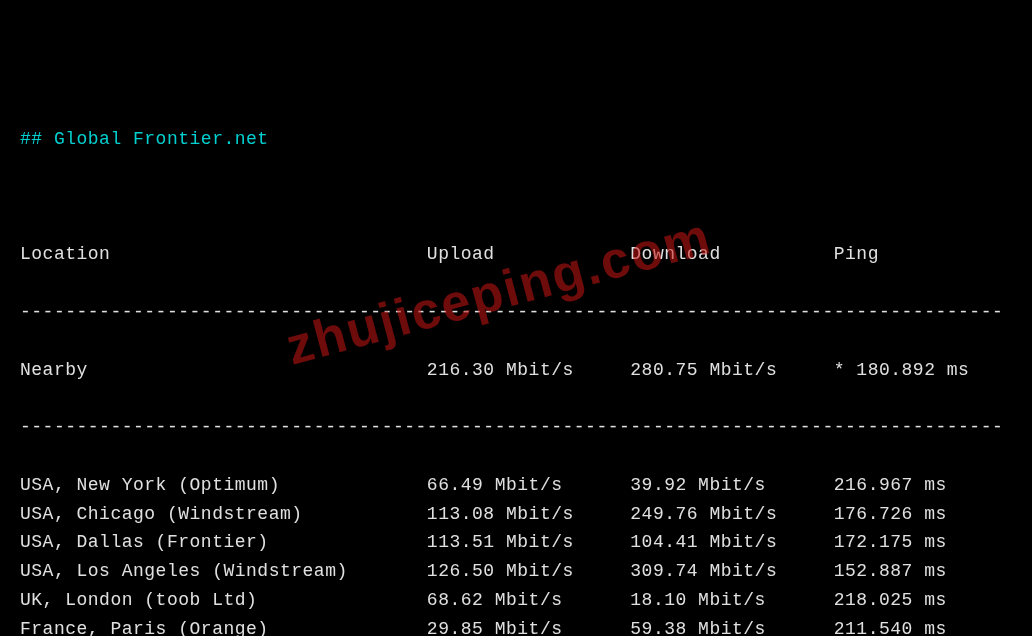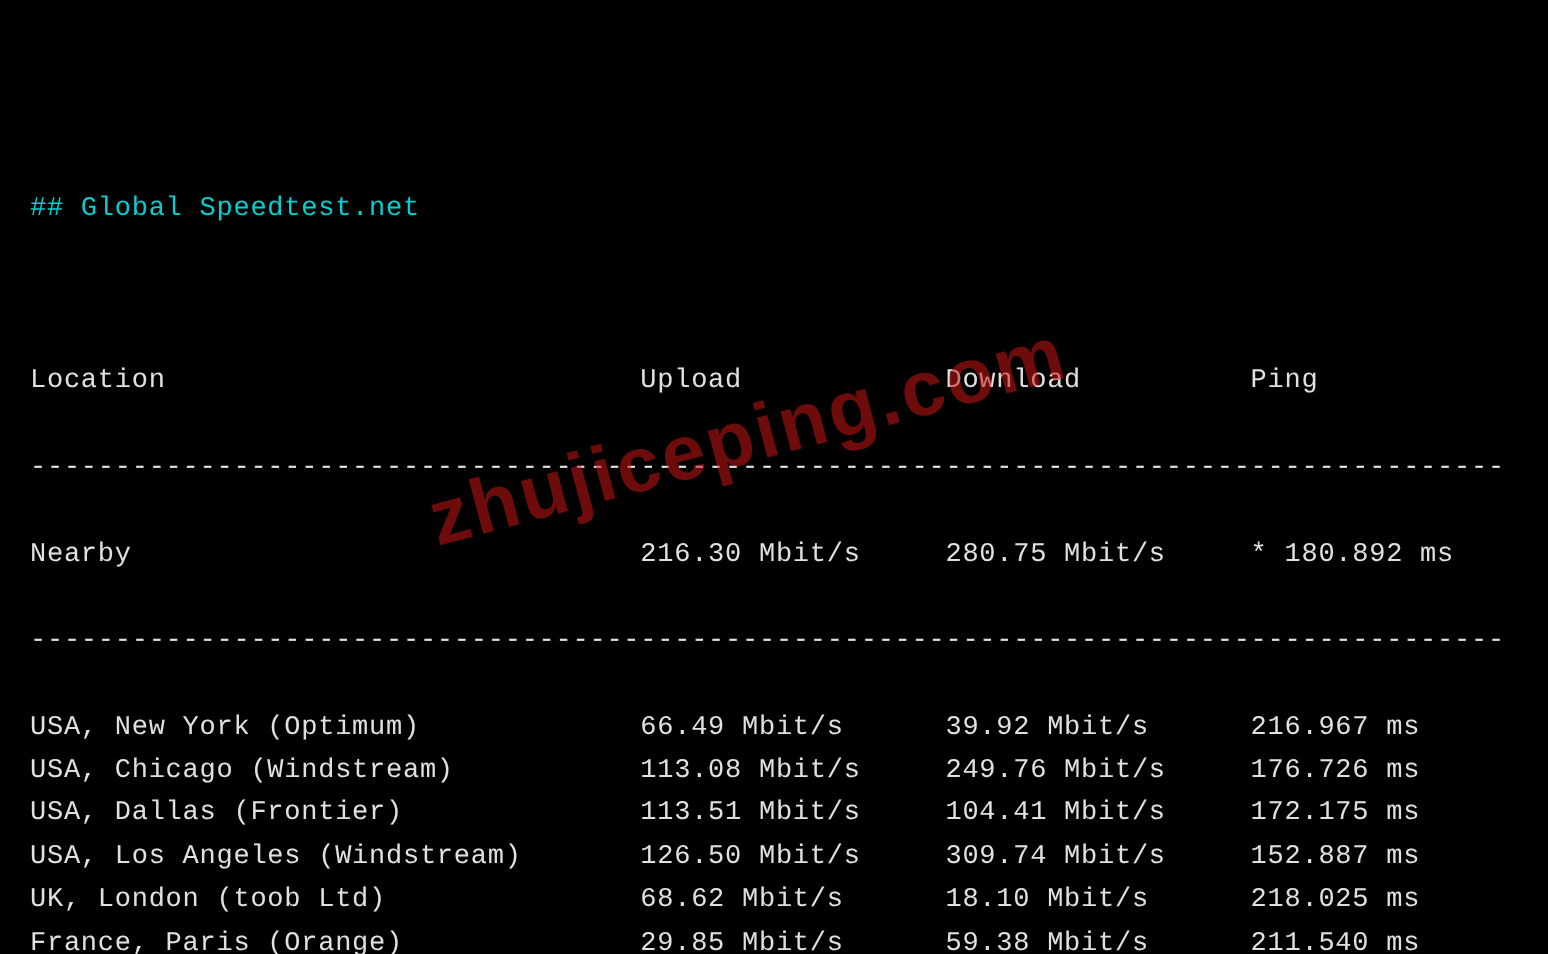--- a/index.html
+++ b/index.html
@@ -35,21 +35,21 @@
       pointer-events: none;
       font-family: Arial, sans-serif;
       letter-spacing: 2px;
     }
   </style>
 </head>
 <body>
 
 
 
-<span class="terminal-line title">## Global Speedtest.net</span>
+<span class="terminal-line title">## Global Frontier.net</span>
 <span class="terminal-line"> </span>
 <span class="terminal-line" id="header-row">Location                            Upload            Download          Ping</span>
 <span class="terminal-line">---------------------------------------------------------------------------------------</span>
 <span class="terminal-line" id="nearby-row">Nearby                              216.30 Mbit/s     280.75 Mbit/s     * 180.892 ms</span>
 <span class="terminal-line">---------------------------------------------------------------------------------------</span>
 <div id="rows-container"><span class="terminal-line">USA, New York (Optimum)             66.49 Mbit/s      39.92 Mbit/s      216.967 ms</span><span class="terminal-line">USA, Chicago (Windstream)           113.08 Mbit/s     249.76 Mbit/s     176.726 ms</span><span class="terminal-line">USA, Dallas (Frontier)              113.51 Mbit/s     104.41 Mbit/s     172.175 ms</span><span class="terminal-line">USA, Los Angeles (Windstream)       126.50 Mbit/s     309.74 Mbit/s     152.887 ms</span><span class="terminal-line">UK, London (toob Ltd)               68.62 Mbit/s      18.10 Mbit/s      218.025 ms</span><span class="terminal-line">France, Paris (Orange)              29.85 Mbit/s      59.38 Mbit/s      211.540 ms</span></div>
 
 
 <div class="watermark">zhujiceping.com</div>
 

